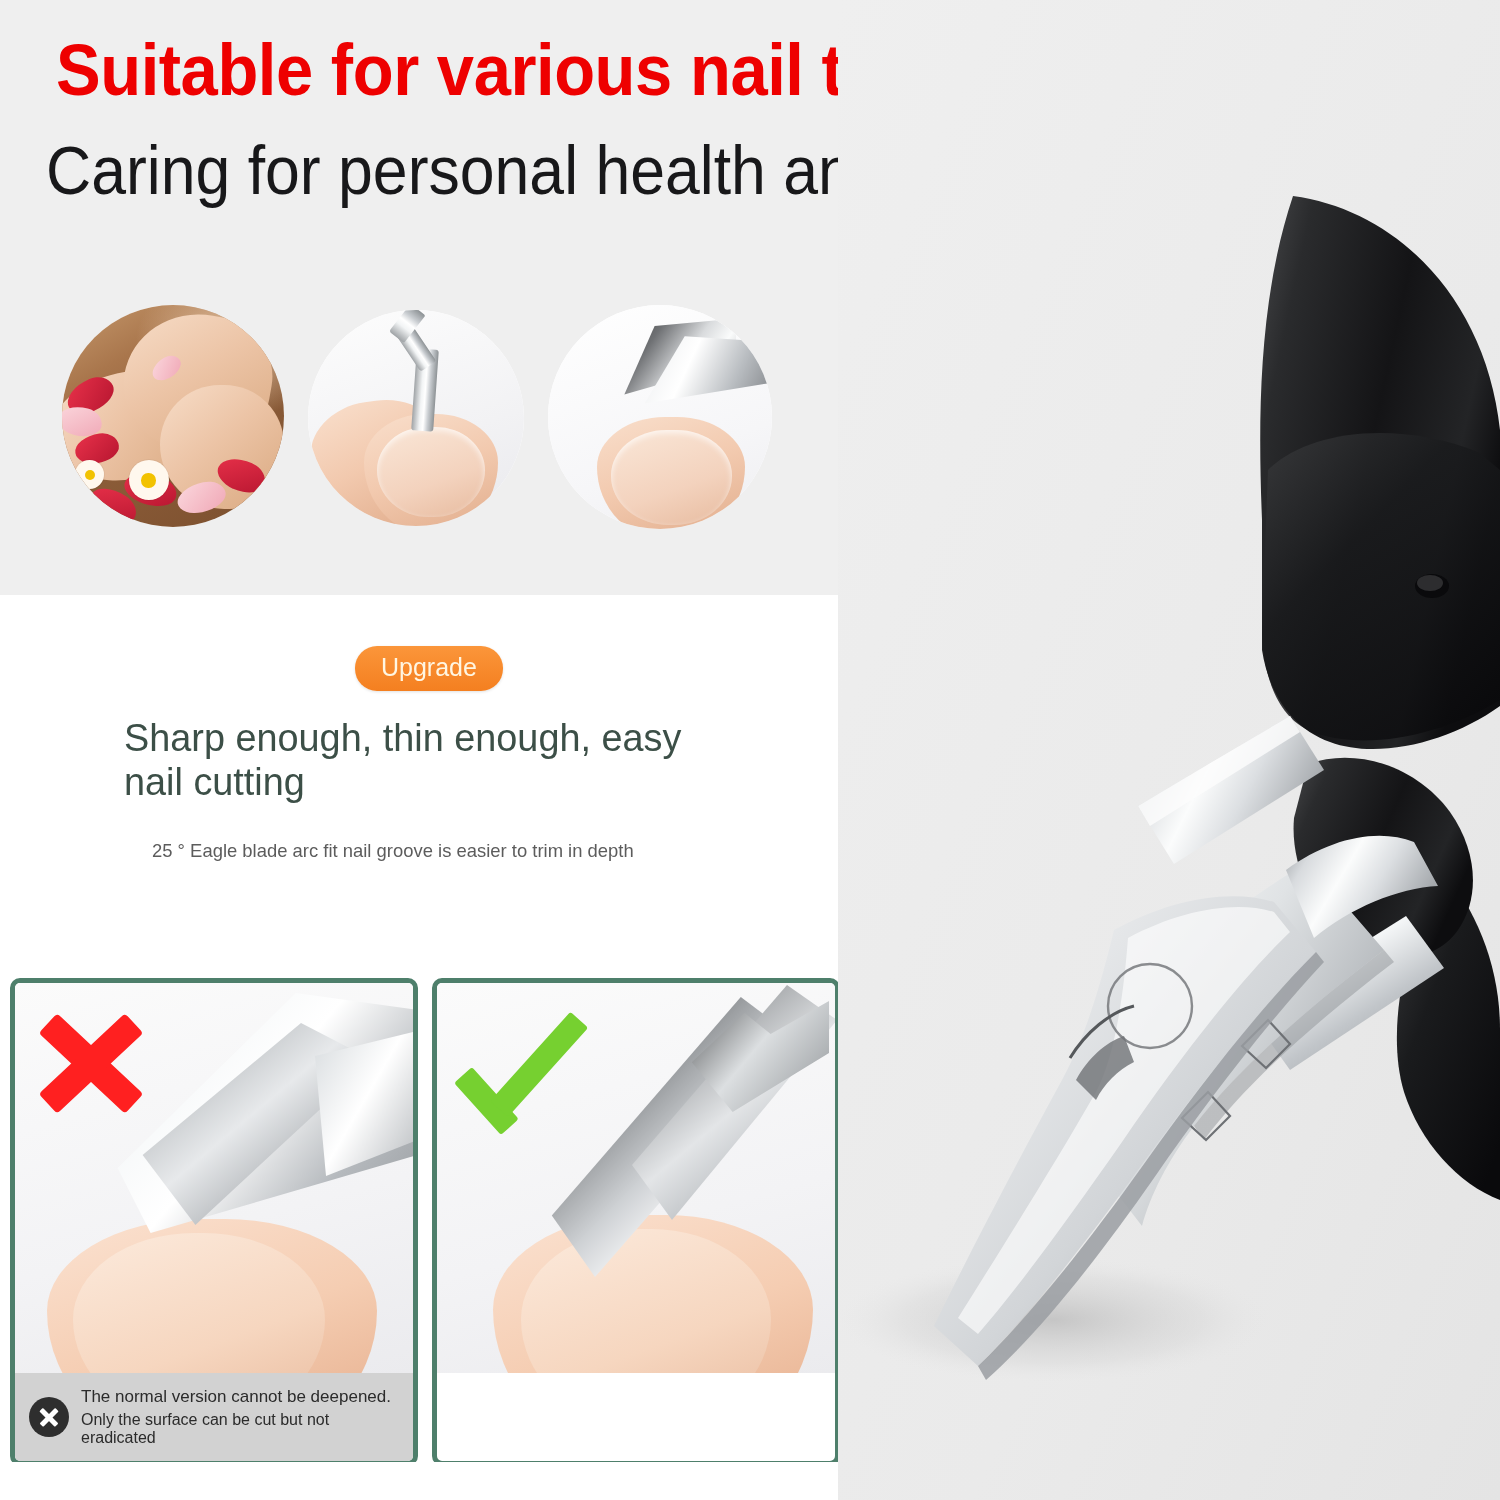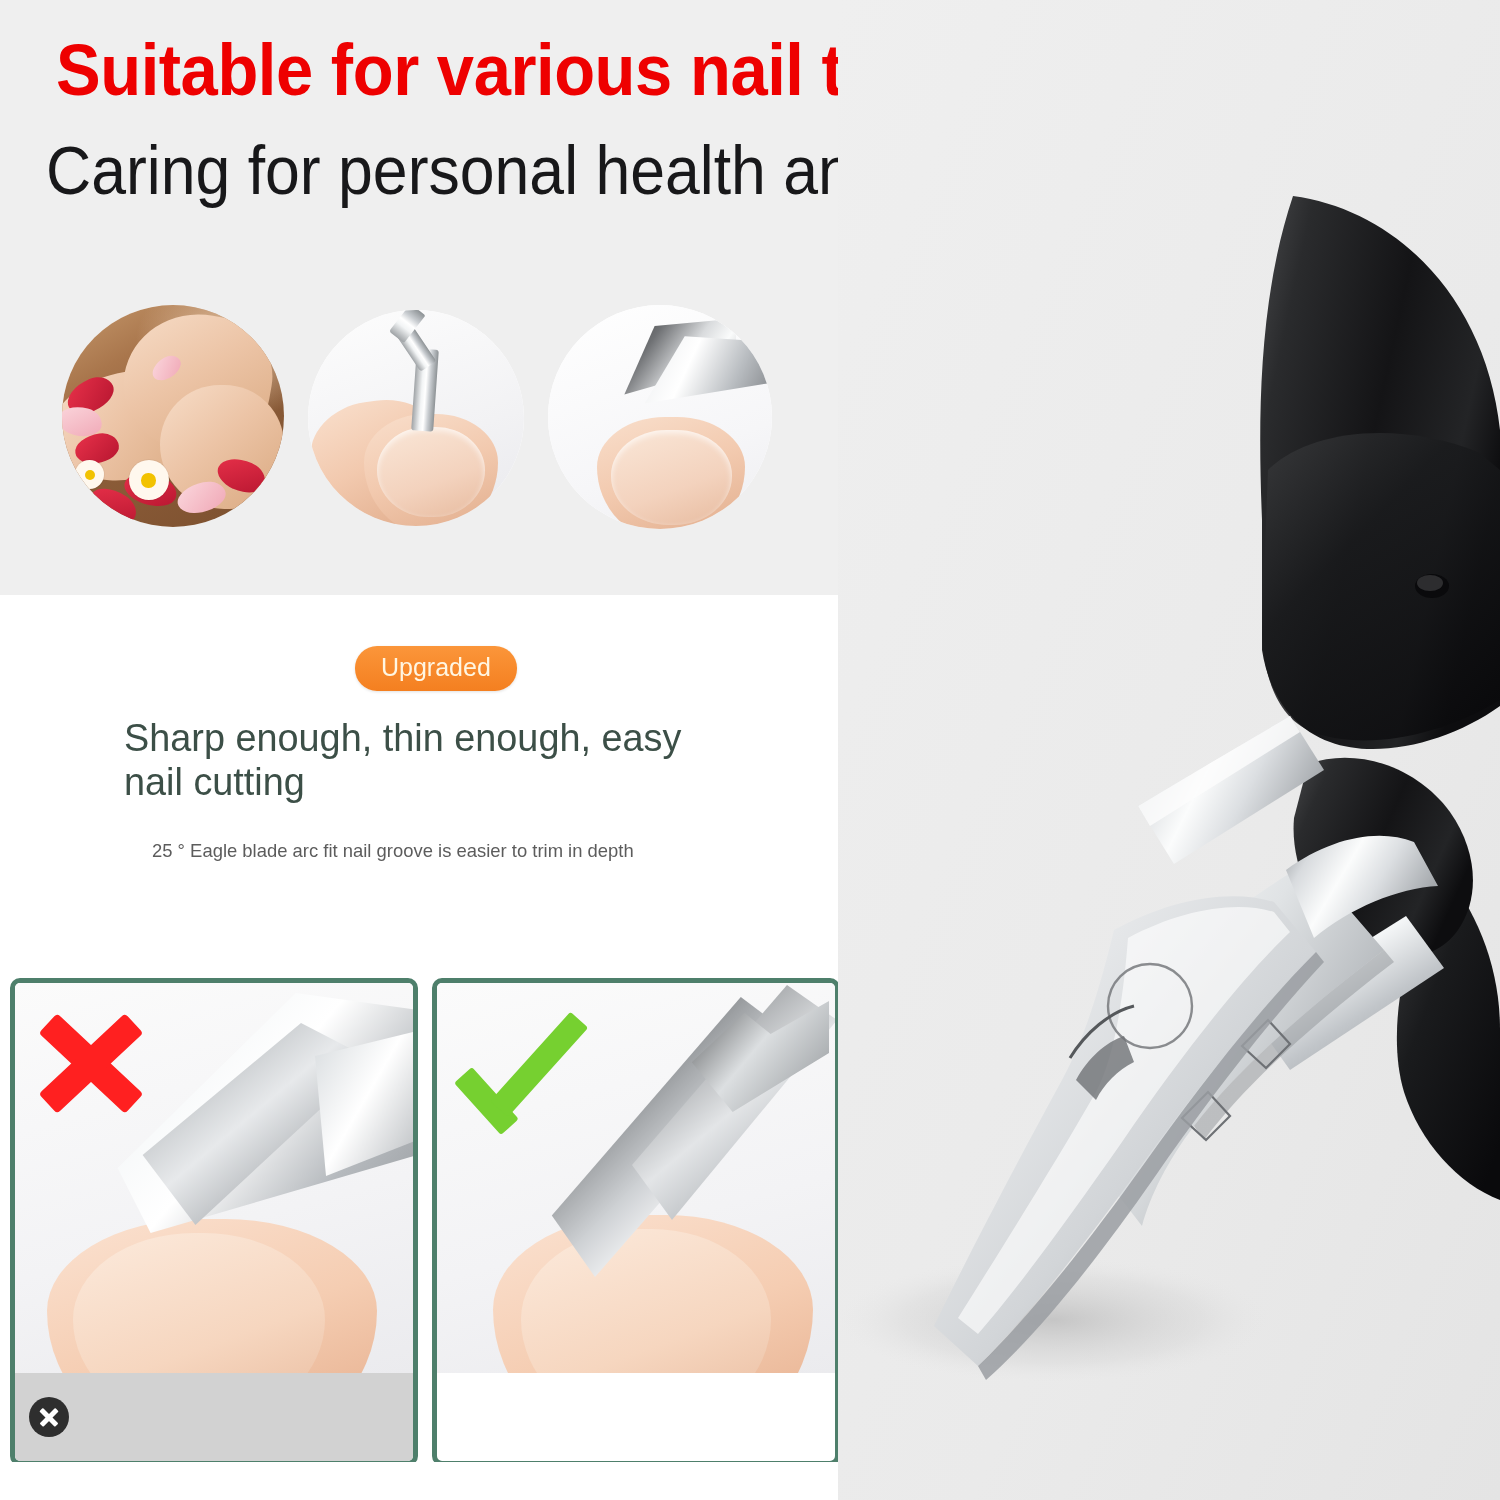--- a/index.html
+++ b/index.html
@@ -432,38 +432,42 @@
     <div class="chip" style="left:16px;  top:112px; width:30px; transform:rotate(14deg);"></div>
     <div class="chip" style="left:22px;  top:170px; width:34px; transform:rotate(-10deg);"></div>
     <div class="chip" style="left:96px;  top:104px; width:22px; transform:rotate(30deg);"></div>
     <div class="clip" style="left:150px; top:4px;   width:220px; height:250px; clip-path:polygon(62% 0%, 100% 22%, 40% 100%, 18% 74%);"></div>
     <div class="clip" style="left:196px; top:-6px;  width:250px; height:250px; clip-path:polygon(70% 2%, 100% 16%, 52% 94%, 34% 70%); background:linear-gradient(120deg,#6d7174 0%, #c9cdd0 30%, #ffffff 52%, #9da1a5 78%, #63676a 100%);"></div>
     <div class="clip" style="left:300px; top:-16px; width:200px; height:130px; clip-path:polygon(12% 56%, 44% 16%, 62% 34%, 100% 6%, 100% 40%, 40% 92%); background:linear-gradient(135deg,#9fa3a6 0%, #f4f6f7 40%, #cfd3d6 70%, #7e8286 100%);"></div>
   </div>
 
   <div class="white-col"></div>
 
-  <div class="upgrade-badge">Upgraded</div>
+  <div class="upgrade-badge">Upgrade</div>
   <div class="feature-title">Sharp enough, thin enough, easy nail cutting</div>
   <div class="feature-sub">25 ° Eagle blade arc fit nail groove is easier to trim in depth</div>
 
   <div class="compare-card" id="cardLeft">
     <div class="card-photo">
       <div class="mark-x">
         <span></span>
           <span></span>
       </div>
       <div class="thumb-big" style="left:32px; top:236px; width:330px; height:230px;"></div>
       <div class="thumb-nail" style="left:58px; top:250px; width:252px; height:188px;"></div>
       <div class="clip" style="left:96px; top:10px; width:330px; height:250px; clip-path:polygon(56% 0%, 100% 8%, 100% 62%, 12% 96%, 2% 70%); background:linear-gradient(130deg,#c9cdd0 0%, #f6f8f9 24%, #ffffff 44%, #b6babe 70%, #8d9195 100%);"></div>
       <div class="clip" style="left:118px; top:36px; width:240px; height:206px; clip-path:polygon(70% 2%, 100% 20%, 26% 100%, 4% 66%); background:linear-gradient(140deg,#7d8185 0%, #b9bdc0 22%, #e7e9eb 48%, #a2a6aa 78%, #6e7276 100%);"></div>
       <div class="clip" style="left:300px; top:46px; width:110px; height:150px; clip-path:polygon(0% 18%, 100% 0%, 100% 72%, 10% 98%); background:linear-gradient(120deg,#d7dbde 0%, #ffffff 46%, #aeb2b6 100%);"></div>
     </div>
     <div class="caption bad">
       <div class="cap-icon bad"></div>
+      <div class="cap-text">
+        <div class="cap-line1">The normal version cannot be deepened.</div>
+        <div class="cap-line2">Only the surface can be cut but not eradicated</div>
+      </div>
     </div>
   </div>
 
   <div class="compare-card" id="cardRight">
     <div class="card-photo">
       <div class="mark-check">
         <span></span>
           <span></span>
       </div>
       <div class="thumb-big" style="left:56px; top:232px; width:320px; height:236px;"></div>

